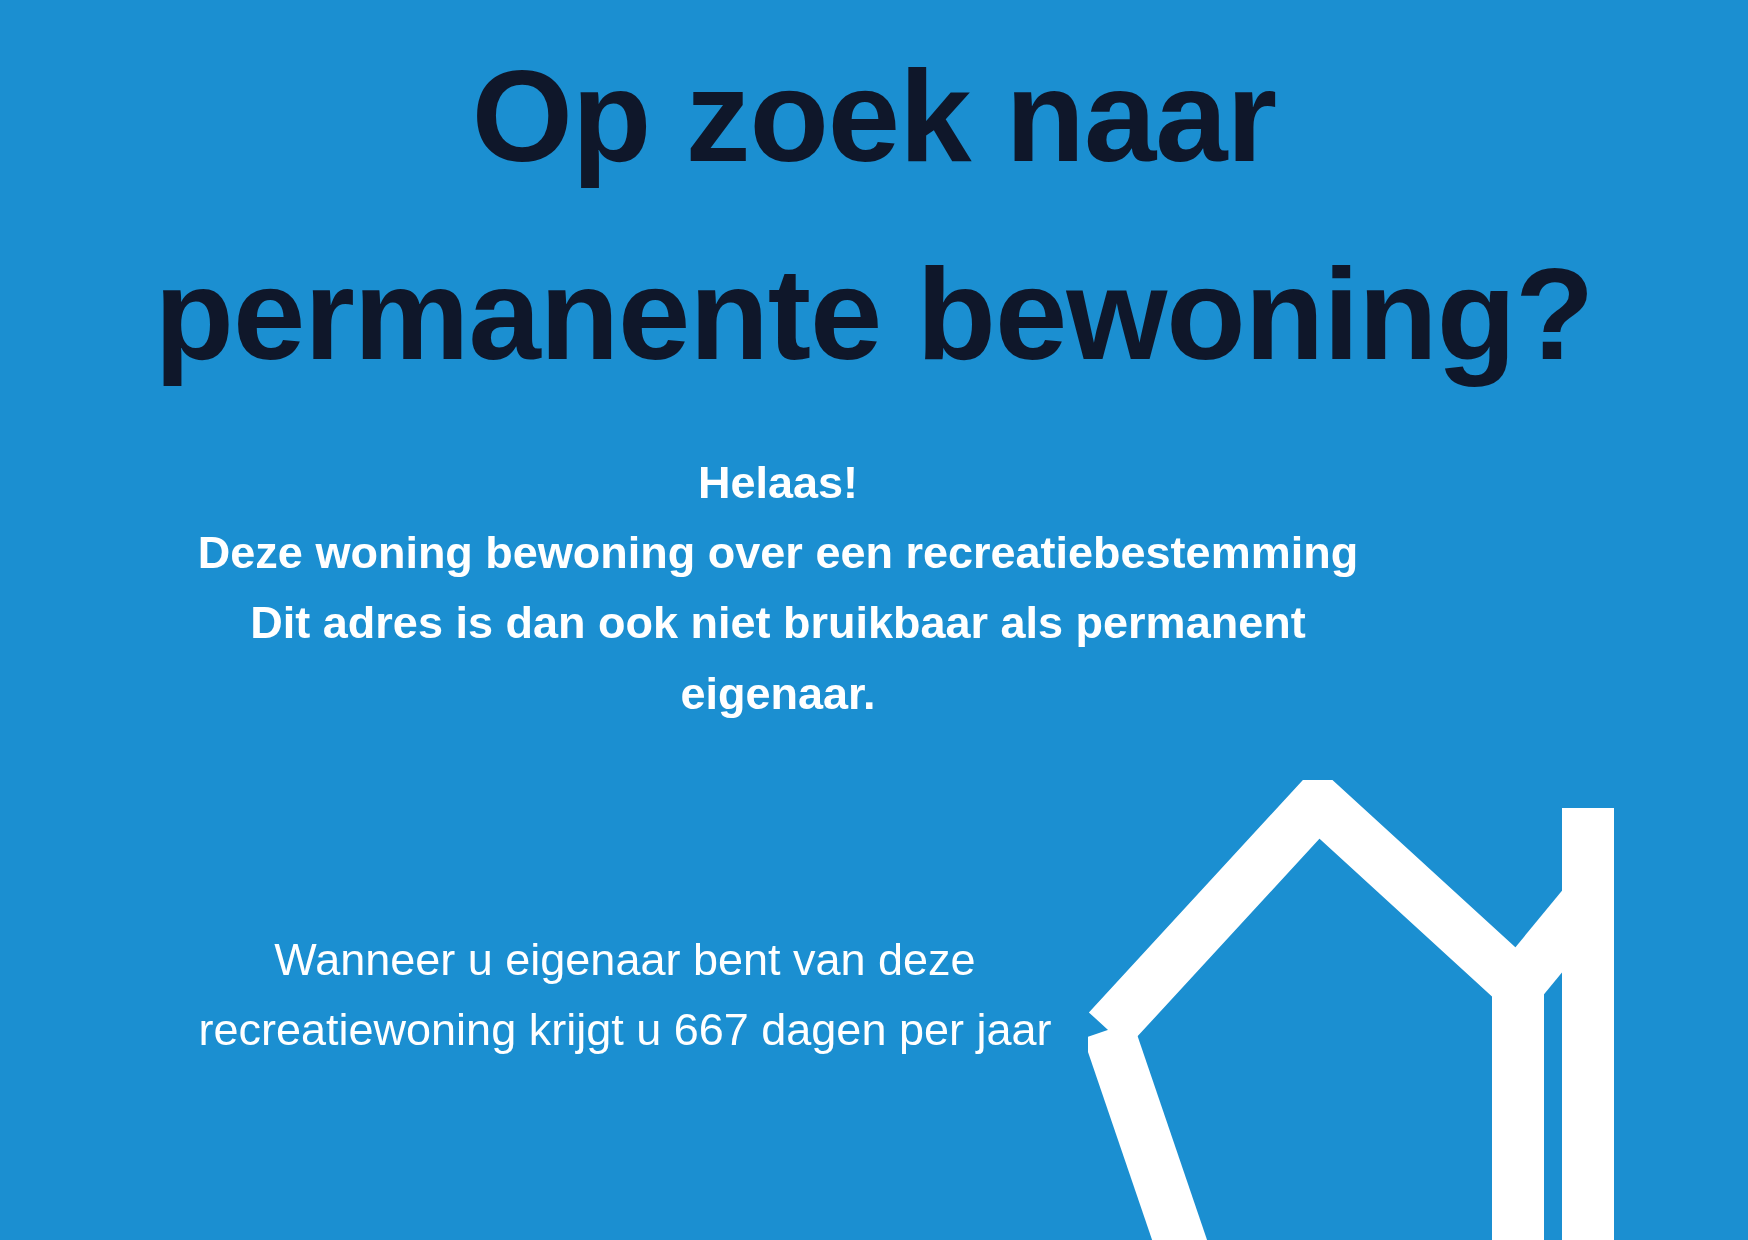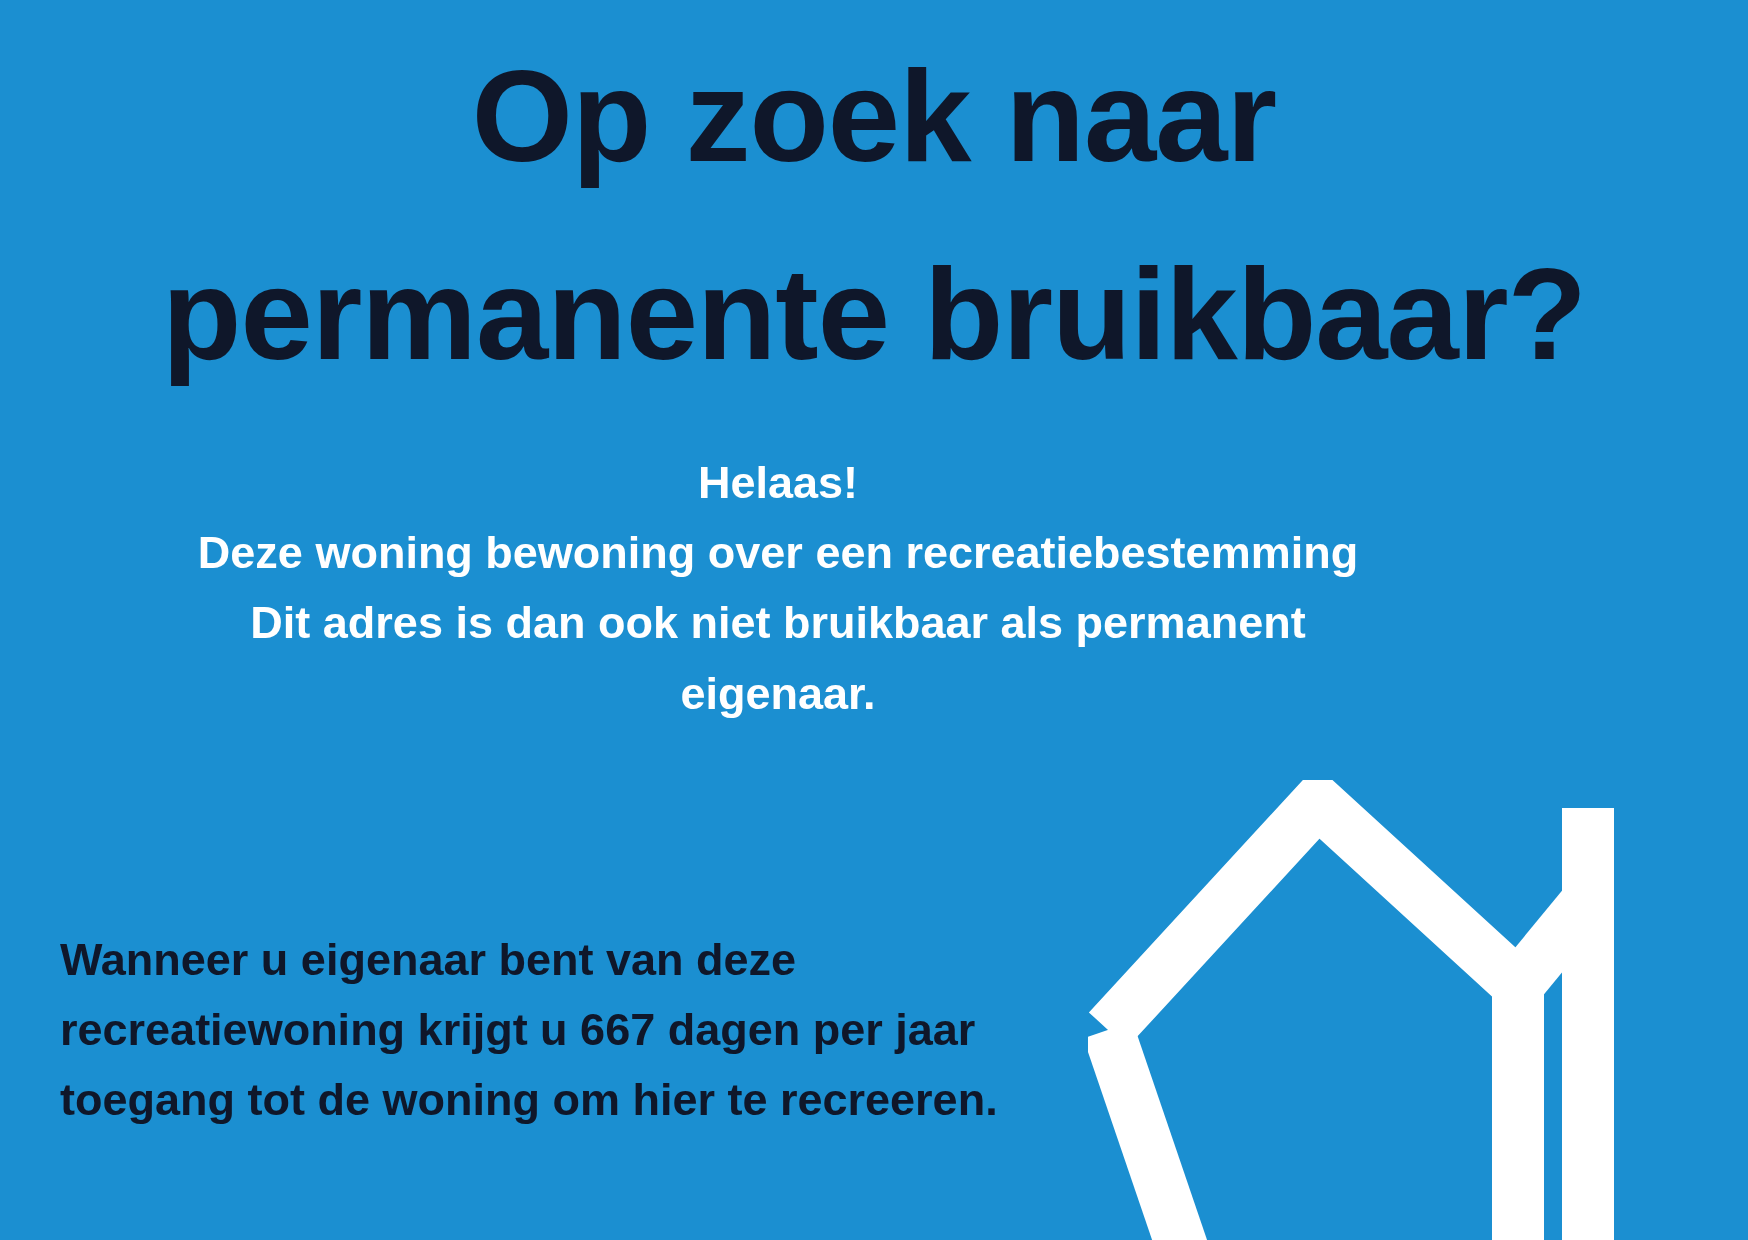--- a/index.html
+++ b/index.html
@@ -53,23 +53,24 @@
     box-sizing: border-box;
   }
   .notice .line {
     display: block;
   }
   .owner-note {
     position: absolute;
     top: 925px;
     left: 60px;
     width: 1130px;
-    color: #0f172a;
+    text-align: center;
+    color: #ffffff;
     font-size: 45px;
-    font-weight: 700;
+    font-weight: 400;
     line-height: 1.56;
   }
   .owner-note .line {
     display: block;
   }
   .house-mark {
     position: absolute;
     right: 20px;
     bottom: -10px;
     width: 640px;
@@ -81,34 +82,33 @@
     height: 100%;
   }
 </style>
 </head>
 <body>
 
 <div class="poster">
 
   <div class="headline">
     <span class="line">Op zoek naar</span>
-    <span class="line">permanente bruikbaar?</span>
+    <span class="line">permanente bewoning?</span>
   </div>
 
   <div class="notice">
     <span class="line">Helaas!</span>
     <span class="line">Deze woning bewoning over een recreatiebestemming</span>
     <span class="line">Dit adres is dan ook niet bruikbaar als permanent</span>
     <span class="line">eigenaar.</span>
   </div>
 
   <div class="owner-note">
     <span class="line">Wanneer u eigenaar bent van deze</span>
     <span class="line">recreatiewoning krijgt u 667 dagen per jaar</span>
-    <span class="line">toegang tot de woning om hier te recreeren.</span>
   </div>
 
   <div class="house-mark">
     <svg viewBox="0 0 640 470" xmlns="http://www.w3.org/2000/svg" aria-hidden="true">
       <g fill="none" stroke="#ffffff" stroke-width="52" stroke-linejoin="miter" stroke-linecap="butt">
         <path d="M 20 250 L 230 22 L 430 205"></path>
         <path d="M 20 250 L 95 470"></path>
         <path d="M 430 205 L 430 470"></path>
         <path d="M 500 28 L 500 470"></path>
         <path d="M 430 205 L 500 120"></path>

